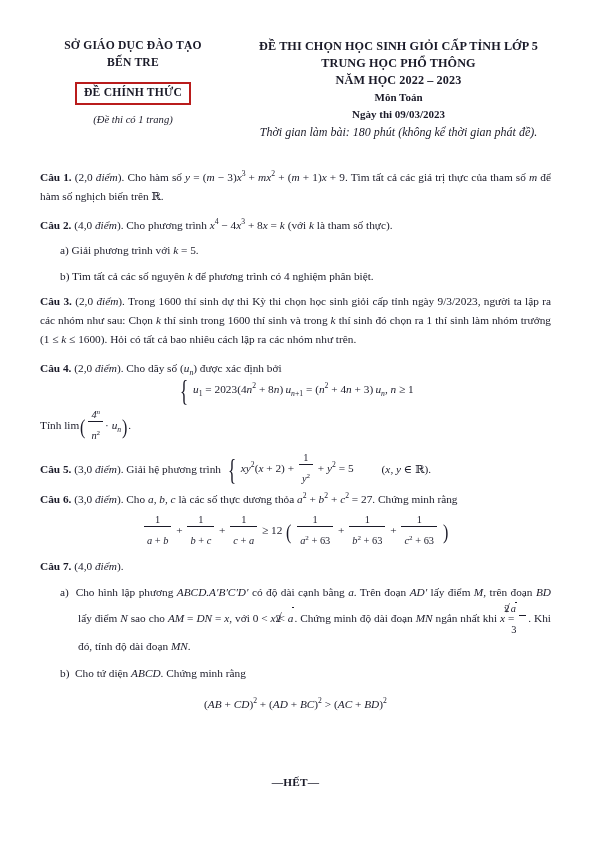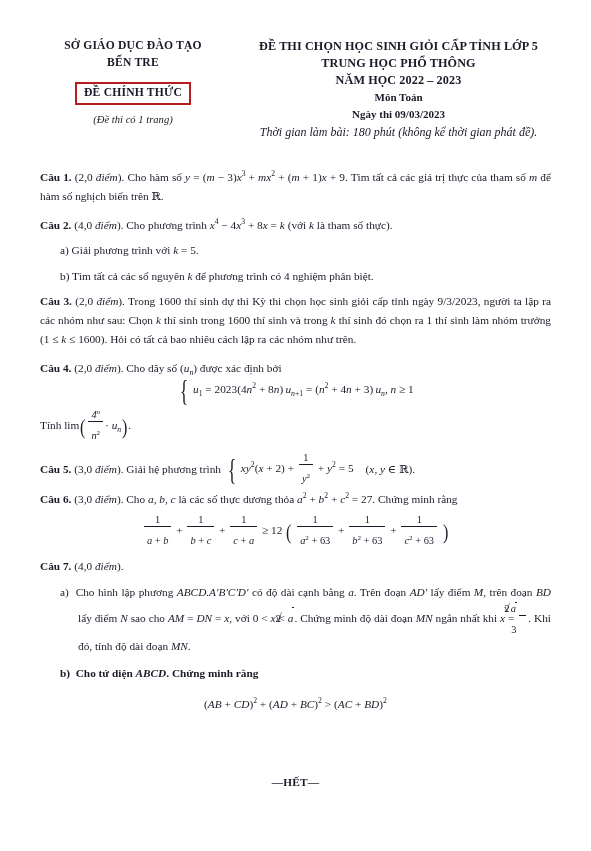--- a/index.html
+++ b/index.html
@@ -186,21 +186,21 @@
     text-align: center;
     margin: 2px 0 0 0;
   }
   .q5row {
     display: flex;
     align-items: center;
     margin: 0 0 5px 0;
   }
   .q5row .lead { flex: 0 0 auto; white-space: nowrap; }
   .q5row .sys { flex: 0 0 auto; margin-left: 4px; }
-  .q5row .tail { flex: 0 0 auto; margin-left: 12px; white-space: nowrap; }
+  .q5row .tail { flex: 0 0 auto; margin-left: 28px; white-space: nowrap; }
 
   .footer {
     position: absolute;
     left: 0;
     top: 776px;
     width: 591px;
     text-align: center;
     font-size: 11.3px;
     font-weight: bold;
     letter-spacing: 0.2px;
@@ -306,21 +306,21 @@
       <span class="frac"><span class="num">1</span><span class="den"><span class="mi">c</span><sup>2</sup> + 63</span></span>
       <span class="bigparen">)</span>
     </p>
 
     <p class="q" style="margin-bottom:6px;"><span class="qlabel">Câu 7.</span>
       <span class="pts">(4,0 <i>điểm</i>).</span>
     </p>
 
     <p class="sub sub-hang" style="margin-bottom:7px;line-height:21px;">a)&nbsp;&nbsp;Cho hình lập phương <span class="mi">ABCD.A′B′C′D′</span> có độ dài cạnh bằng <span class="mi">a</span>. Trên đoạn <span class="mi">AD′</span> lấy điểm <span class="mi">M</span>, trên đoạn <span class="mi">BD</span> lấy điểm <span class="mi">N</span> sao cho <span class="mi">AM</span> = <span class="mi">DN</span> = <span class="mi">x</span>, với 0 &lt; <span class="mi">x</span> &lt; <span class="mi">a</span><span class="radic">√</span><span class="sqrt">2</span>. Chứng minh độ dài đoạn <span class="mi">MN</span> ngắn nhất khi <span class="mi">x</span> = <span class="frac"><span class="num"><span class="mi">a</span><span class="radic">√</span><span class="sqrt">2</span></span><span class="den">3</span></span>. Khi đó, tính độ dài đoạn <span class="mi">MN</span>.</p>
 
-    <p class="sub sub-hang" style="margin-bottom:4px;font-weight:bold;">b)&nbsp;&nbsp;Cho tứ diện <span class="mi">ABCD</span>. Chứng minh rằng</p>
+    <p class="sub sub-hang" style="margin-bottom:4px;">b)&nbsp;&nbsp;Cho tứ diện <span class="mi">ABCD</span>. Chứng minh rằng</p>
 
     <p class="mathline m" style="margin:12px 0 0 0;">(<span class="mi">AB</span> + <span class="mi">CD</span>)<sup>2</sup> + (<span class="mi">AD</span> + <span class="mi">BC</span>)<sup>2</sup> &gt; (<span class="mi">AC</span> + <span class="mi">BD</span>)<sup>2</sup></p>
 
   </div>
 
   <div class="footer">—HẾT—</div>
 
 </div>
 
 </body></html>

